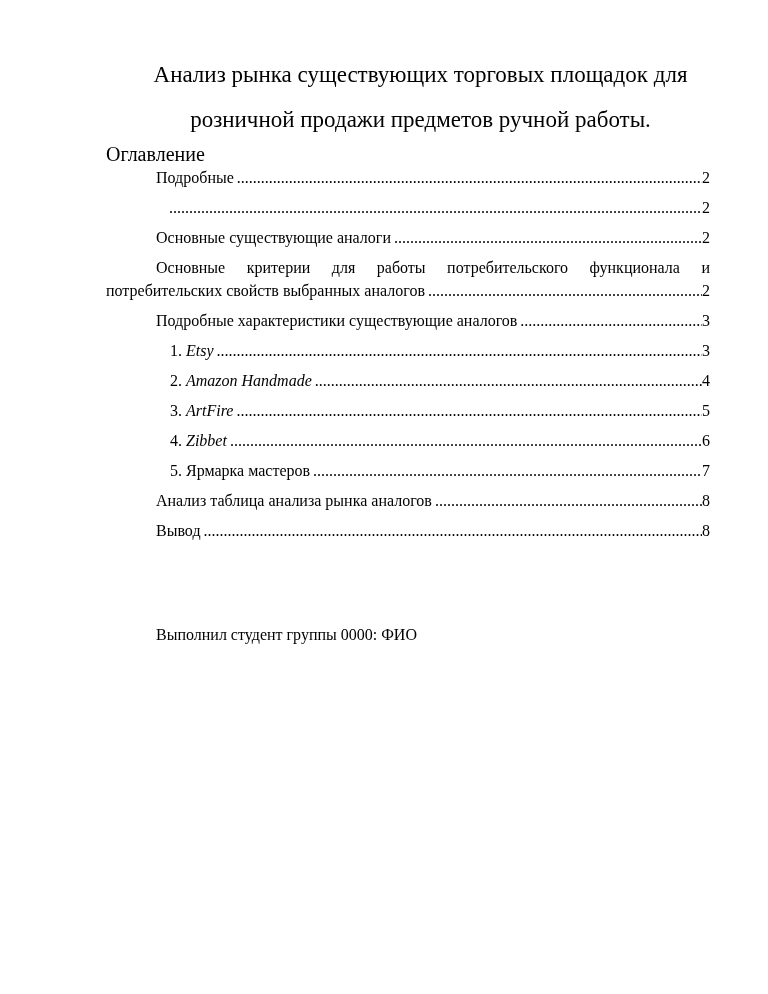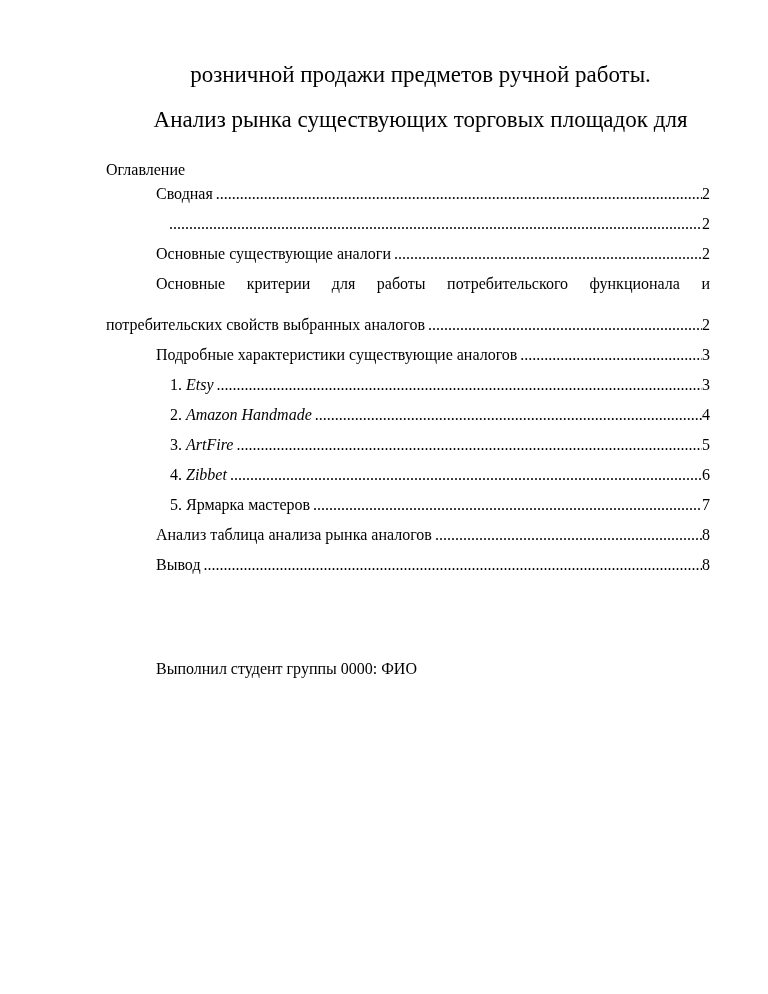--- a/index.html
+++ b/index.html
@@ -15,39 +15,38 @@
     width: 768px; height: 994px;
     padding: 52px 33px 0 106px;
     background: #ffffff;
   }
   .title {
     font-size: 23px;
     line-height: 45px;
     text-align: center;
   }
   .toc-heading {
-    font-size: 16px;
+    font-size: 20px;
     line-height: 24px;
-    margin-top: 16px;
   }
   .toc {
     margin-top: 0;
     padding-right: 25px;
     font-size: 16px;
   }
   .toc-entry { margin-bottom: 7px; }
   .toc-row {
     display: flex;
     align-items: baseline;
     line-height: 23px;
   }
   .lvl1 > .toc-row  { padding-left: 50px; }
   .lvl2 > .toc-row  { padding-left: 60px; }
   .lvl2n > .toc-row { padding-left: 64px; }
-  .toc-entry.wrap > .toc-row { padding-left: 0; margin-top: 18px; }
+  .toc-entry.wrap > .toc-row { padding-left: 0; }
   .just-line {
     line-height: 23px;
     text-indent: 50px;
     text-align: justify;
     text-align-last: justify;
   }
   .toc-label { white-space: pre; }
   .toc-label .it { font-style: italic; }
   .toc-dots {
     flex: 1;
@@ -66,31 +65,31 @@
     font-size: 16px;
     line-height: 23px;
   }
 </style>
 </head>
 <body>
 
 <div class="page">
 
   <div class="title">
+    <div>Анализ рынка существующих торговых площадок для</div>
     <div>розничной продажи предметов ручной работы.</div>
-    <div>Анализ рынка существующих торговых площадок для</div>
   </div>
 
   <div class="toc-heading">Оглавление</div>
 
   <div class="toc">
 
     <div class="toc-entry lvl1">
       <div class="toc-row">
-        <span class="toc-label"><span></span><span>Сводная</span></span>
+        <span class="toc-label"><span></span><span>Подробные</span></span>
         <span class="toc-dots"></span>
         <span class="toc-page">2</span>
       </div>
     </div>
 
     <div class="toc-entry lvl2">
       <div class="toc-row">
         <span class="toc-dots"></span>
         <span class="toc-page">2</span>
       </div>

